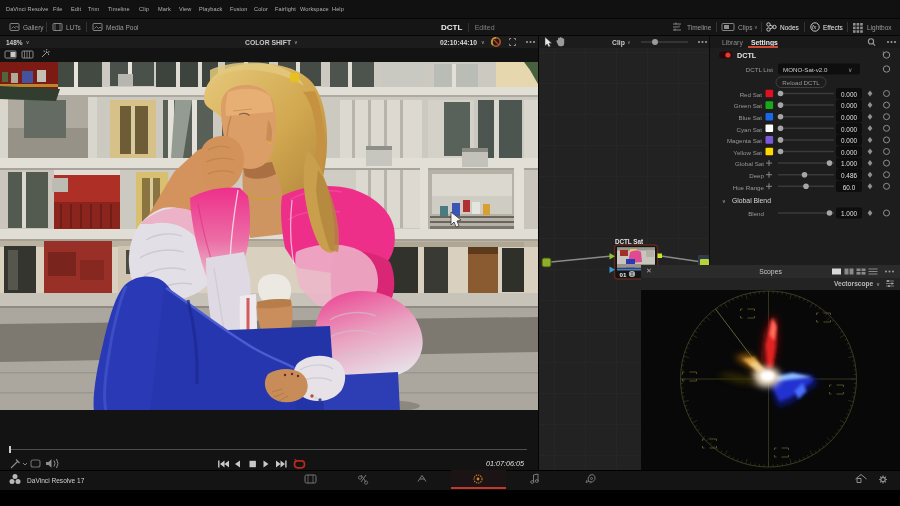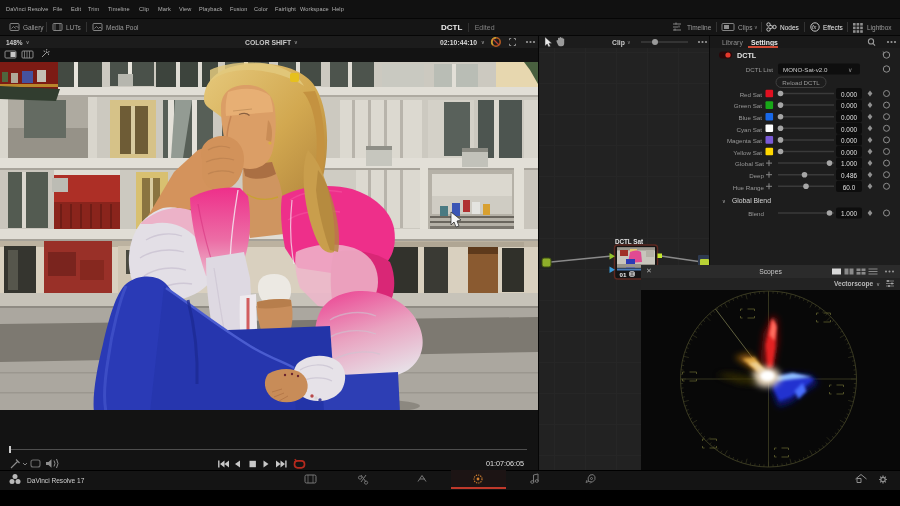--- a/index.html
+++ b/index.html
@@ -364,21 +364,21 @@
 <circle cx="298" cy="376" r="1.2" fill="#6a2430"></circle>
 <circle cx="312" cy="396" r="1.7" fill="#b84848"></circle>
 <circle cx="316" cy="398" r="1.7" fill="#d8d8d8"></circle>
 <circle cx="320" cy="400" r="1.7" fill="#4a4a98"></circle>
 </svg>
 </div>
 
 <div class="abs" style="left:9px;top:449px;width:518px;height:1px;background:#4e4e4e;"></div>
 <div class="abs" style="left:9px;top:446px;width:2px;height:7px;background:#cccccc;"></div>
 
-<div class="abs row" style="left:486px;top:457px;height:12px;font-size:7.2px;color:#e0e0e0;">01:07:06:05</div>
+<div class="abs row" style="left:486px;top:457px;height:12px;font-size:7.2px;color:#e0e0e0;font-style:italic;">01:07:06:05</div>
 <svg class="abs" style="left:0;top:455px;" width="320" height="17" viewBox="0 0 320 17" xmlns="http://www.w3.org/2000/svg">
   <g stroke="#8e8e8e" stroke-width="1.1" fill="none">
     <path d="M11,13 L18,6 M16,4.5 L19.5,8"></path>
     <path d="M23,8 l2,2 l2,-2" stroke-width="0.9"></path>
   </g>
   <rect x="31" y="5" width="9" height="7" rx="2" fill="none" stroke="#6e6e6e" stroke-width="1.1"></rect>
   <g fill="#8e8e8e">
     <path d="M46,7 h2.5 l3,-2.8 v8.6 l-3,-2.8 h-2.5 Z"></path>
   </g>
   <path d="M54,5.5 q2,3 0,6 M56.5,4 q3,4.5 0,9" stroke="#8e8e8e" stroke-width="1" fill="none"></path>

